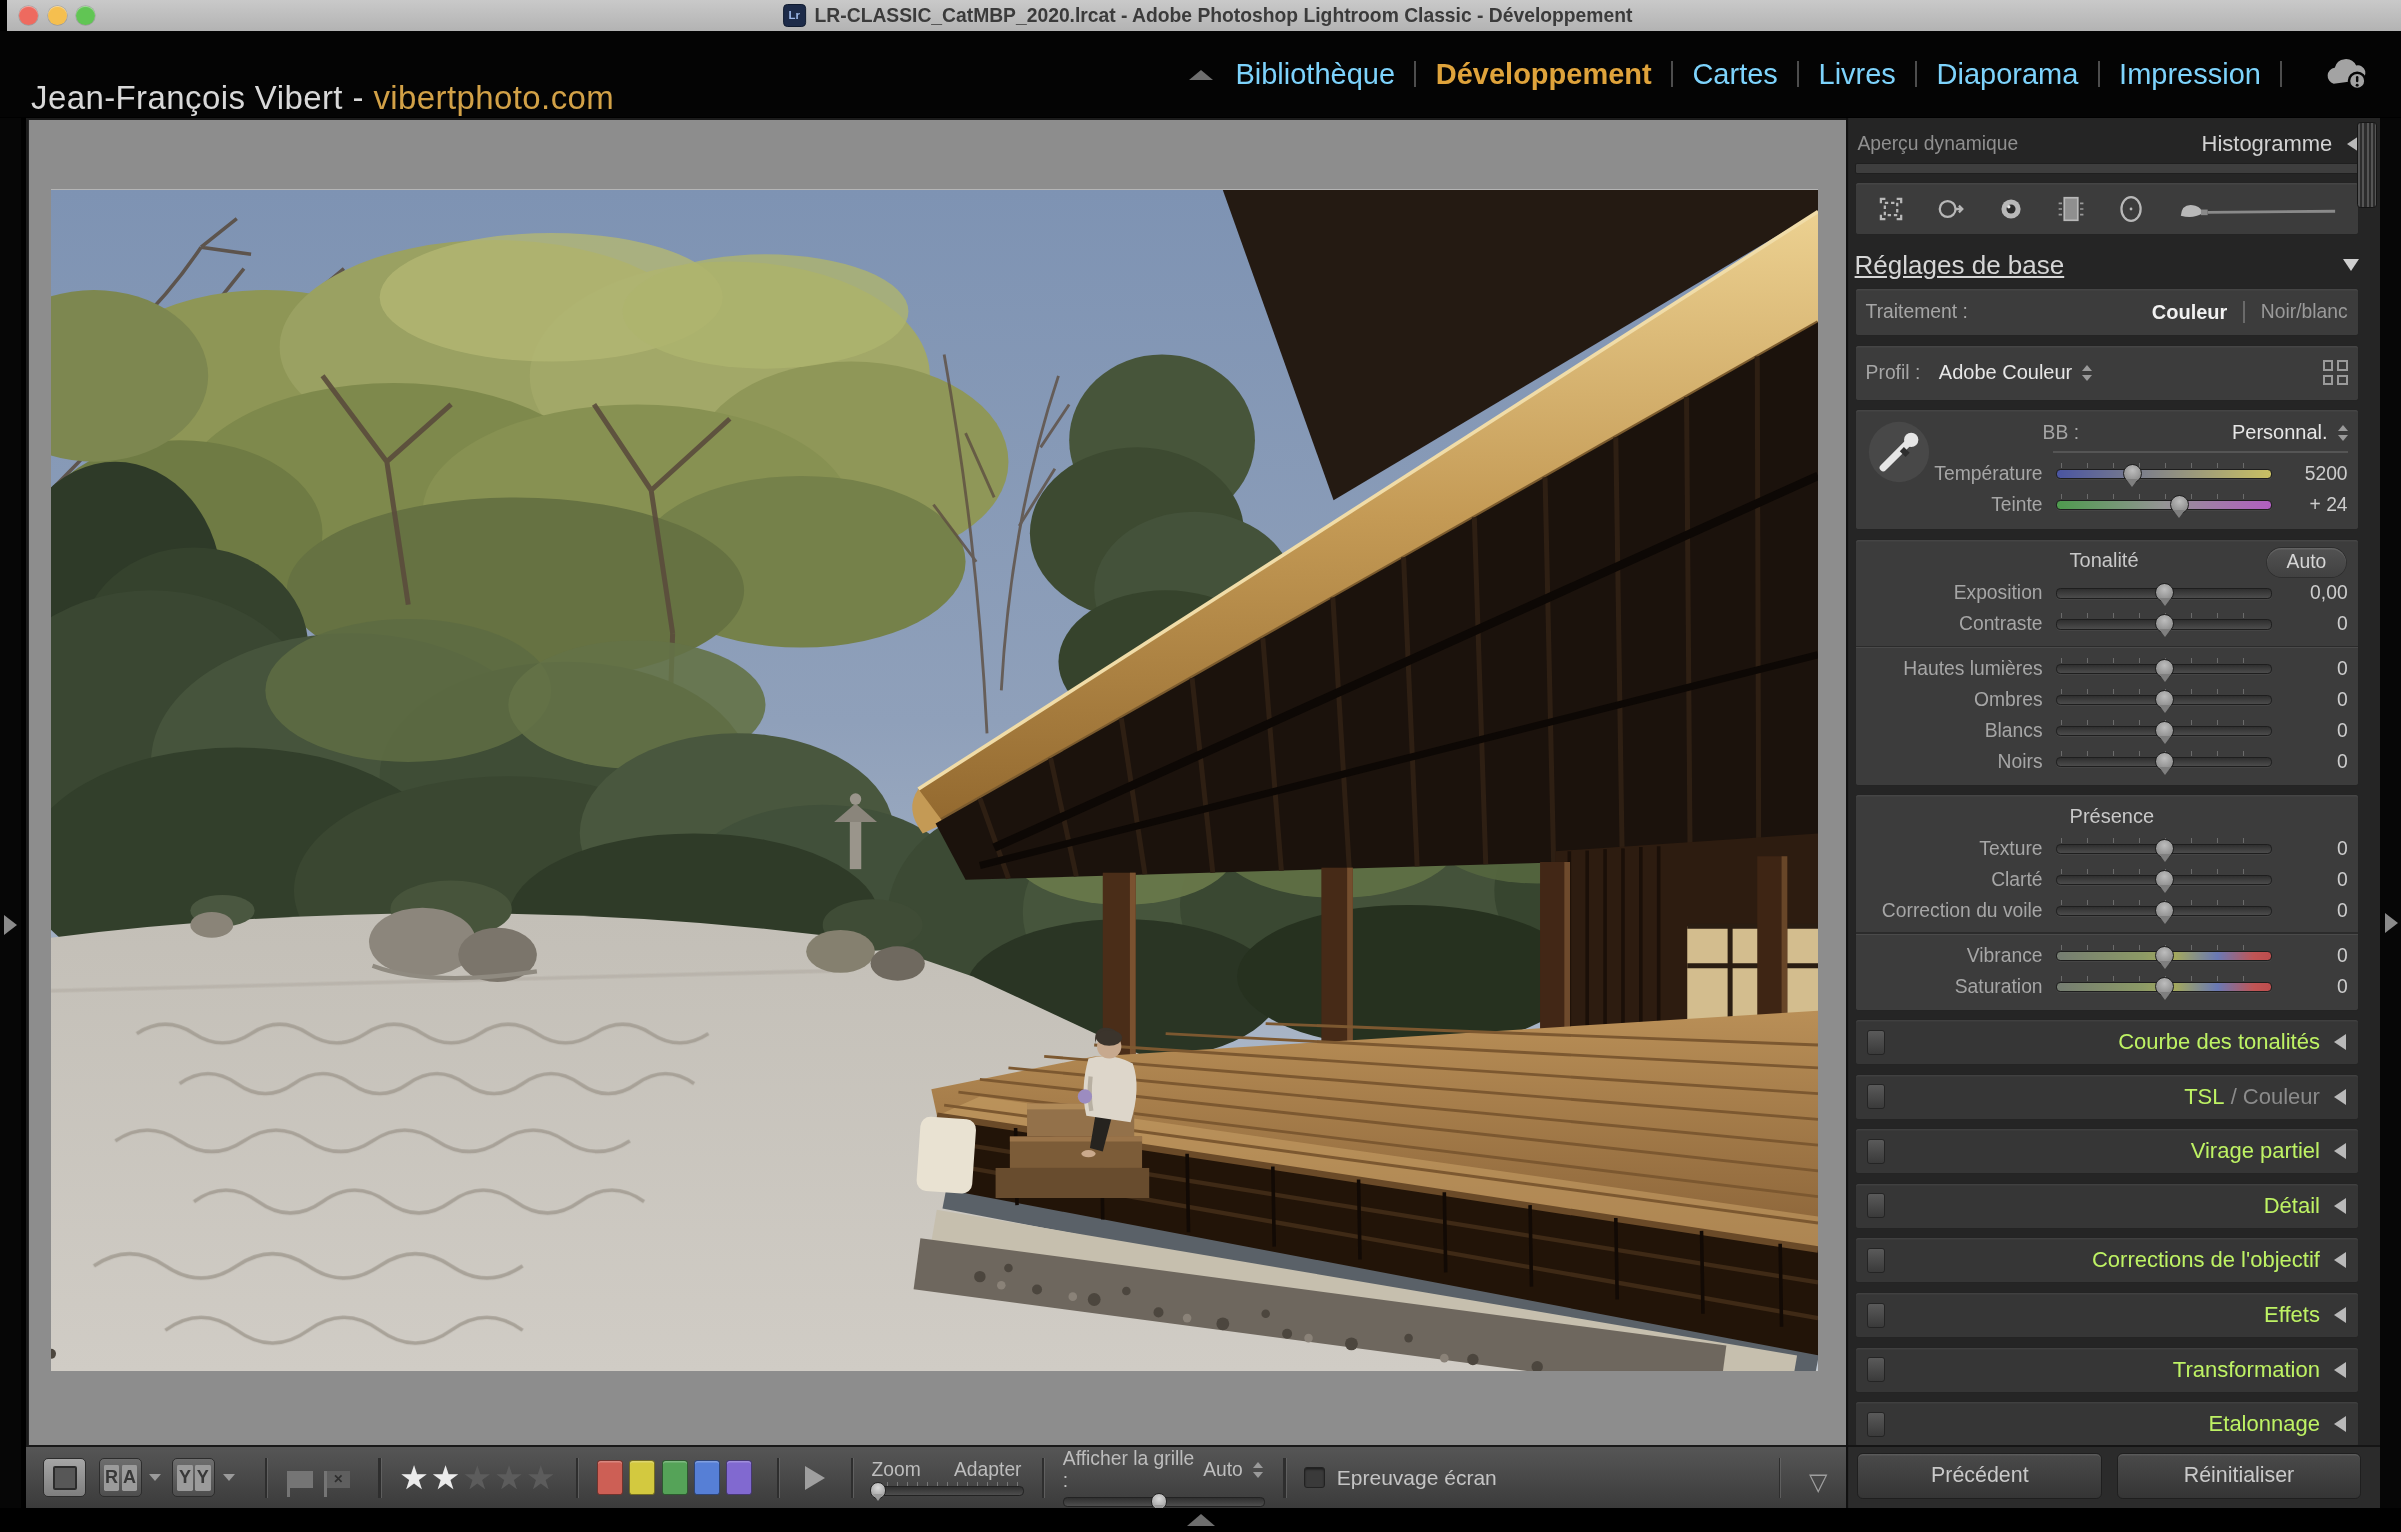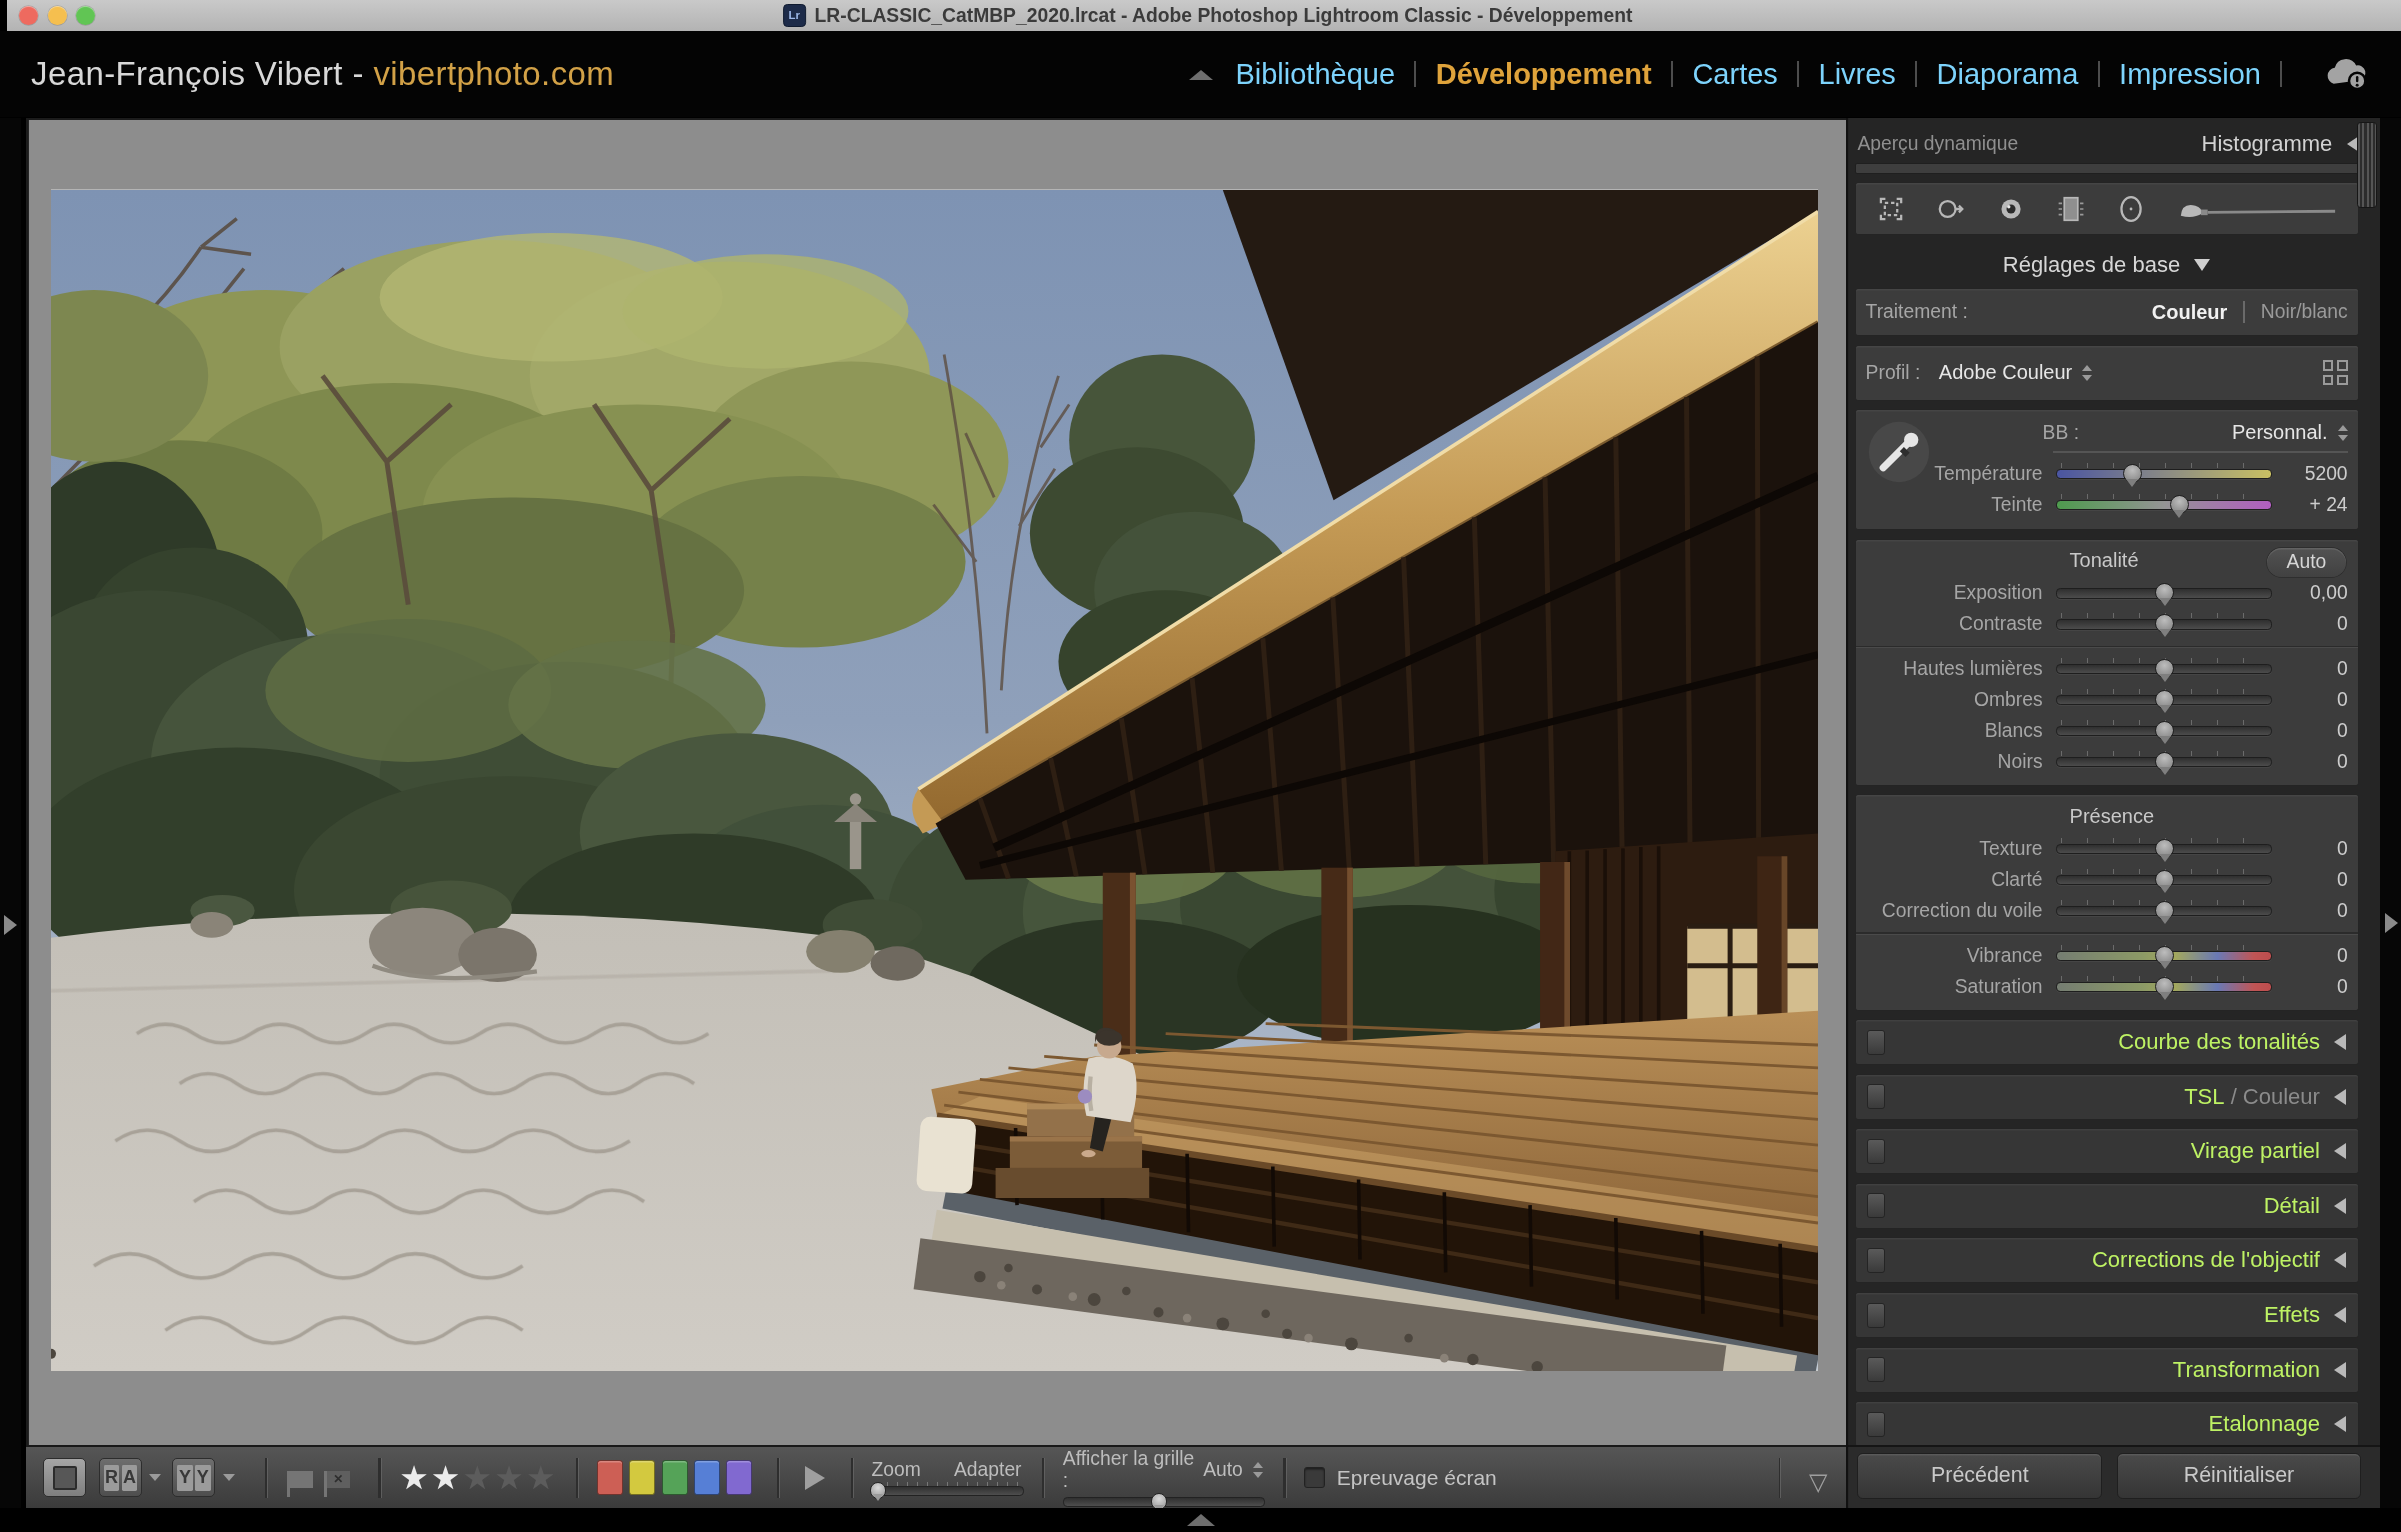--- a/index.html
+++ b/index.html
@@ -11,21 +11,21 @@
             background:linear-gradient(#c9c9c9,#b3b3b3);border-bottom:0.7px solid #6f6f6f;}
   .tl{position:absolute;top:6.4px;width:18.6px;height:18.6px;border-radius:50%;box-shadow:inset 0 0.7px 0.7px rgba(255,255,255,.5),0 0 0 0.7px rgba(0,0,0,.15);}
   .title-wrap{position:absolute;left:50%;top:0;height:31px;transform:translateX(-50%);
               display:flex;align-items:center;gap:8.6px;}
   .lr-badge{width:21.4px;height:21.4px;border-radius:4.3px;background:#1d2b49;border:0.7px solid #101b30;
             color:#9db8e8;font-size:11.4px;font-weight:bold;display:flex;align-items:center;justify-content:center;}
   .win-title{font-size:19.3px;color:#3b3b3b;font-weight:bold;white-space:nowrap;}
 
   
   .topbar{position:absolute;left:0;top:31px;width:100%;height:86px;background:#040404;}
-  .identity{position:absolute;left:31px;top:0;height:86px;display:flex;align-items:center;
+  .identity{position:absolute;left:31px;top:0;height:86px;display:flex;align-items:flex-end;
             font-size:33px;color:#d8d8d8;letter-spacing:0.4px;white-space:pre;}
   .top-arrow{position:absolute;left:1189px;top:39px;width:0;height:0;
              border-left:12px solid transparent;border-right:12px solid transparent;border-bottom:10.7px solid #6f6f6f;}
   .modules{position:absolute;right:31px;top:0;height:86px;display:flex;align-items:center;}
   .module{font-size:29px;color:#7dd3fc;cursor:pointer;white-space:nowrap;}
   .module.active{color:#dfa33b;font-weight:bold;}
   .msep{width:2.1px;height:26px;background:#4d4d4d;margin:0 19.3px;}
   .cloud{margin-left:21.4px;display:flex;align-items:center;}
 
   
@@ -45,22 +45,22 @@
   .rp-dim{font-size:19.3px;color:#8f8f8f;}
   .rp-head{margin-left:auto;font-size:22px;color:#d2d2d2;}
   .tri-l{width:0;height:0;border-top:8.6px solid transparent;border-bottom:8.6px solid transparent;
          border-right:12px solid #b9b9b9;margin-left:14.3px;}
   .tri-d{width:0;height:0;border-left:8.6px solid transparent;border-right:8.6px solid transparent;
          border-top:12px solid #cfcfcf;margin-left:14.3px;}
   .sliver{height:8.6px;margin:1.4px 21.4px 8.6px 8.6px;background:#3e3e3e;border:1.4px solid #1f1f1f;border-radius:2.1px;}
   .box{margin:0 21.4px 8.6px 8.6px;background:#3c3c3c;border:1.4px solid #242424;border-radius:2.9px;
        box-shadow:inset 0 1.4px 0 rgba(255,255,255,.05);}
   .toolstrip{height:51px;display:flex;align-items:center;padding:0 17px;gap:24px;margin-bottom:13px;}
-  .sechead{display:flex;align-items:center;justify-content:center;margin:0 21.4px 5.7px 8.6px;height:34px;
-           font-size:22px;color:#d6d6d6;}
+  .sechead{display:flex;align-items:center;justify-content:space-between;margin:0 21.4px 5.7px 8.6px;height:34px;
+           font-size:26px;color:#d6d6d6;text-decoration:underline;}
   .row{display:flex;align-items:center;padding:0 10px;}
   .treatment{height:46px;}
   .lab{font-size:19.3px;color:#a6a6a6;}
   .val-strong{font-size:20px;color:#f1f1f1;font-weight:bold;}
   .vsep{width:2.1px;height:21.4px;background:#6a6a6a;margin:0 15.7px;}
   .val-dim{font-size:19.3px;color:#9a9a9a;}
   .profile{height:54px;}
   .val-light{font-size:20px;color:#e6e6e6;margin-left:18.6px;}
   .updn{display:inline-flex;flex-direction:column;gap:3.6px;margin-left:10px;}
   .updn i{width:0;height:0;border-left:5.7px solid transparent;border-right:5.7px solid transparent;display:block;}

